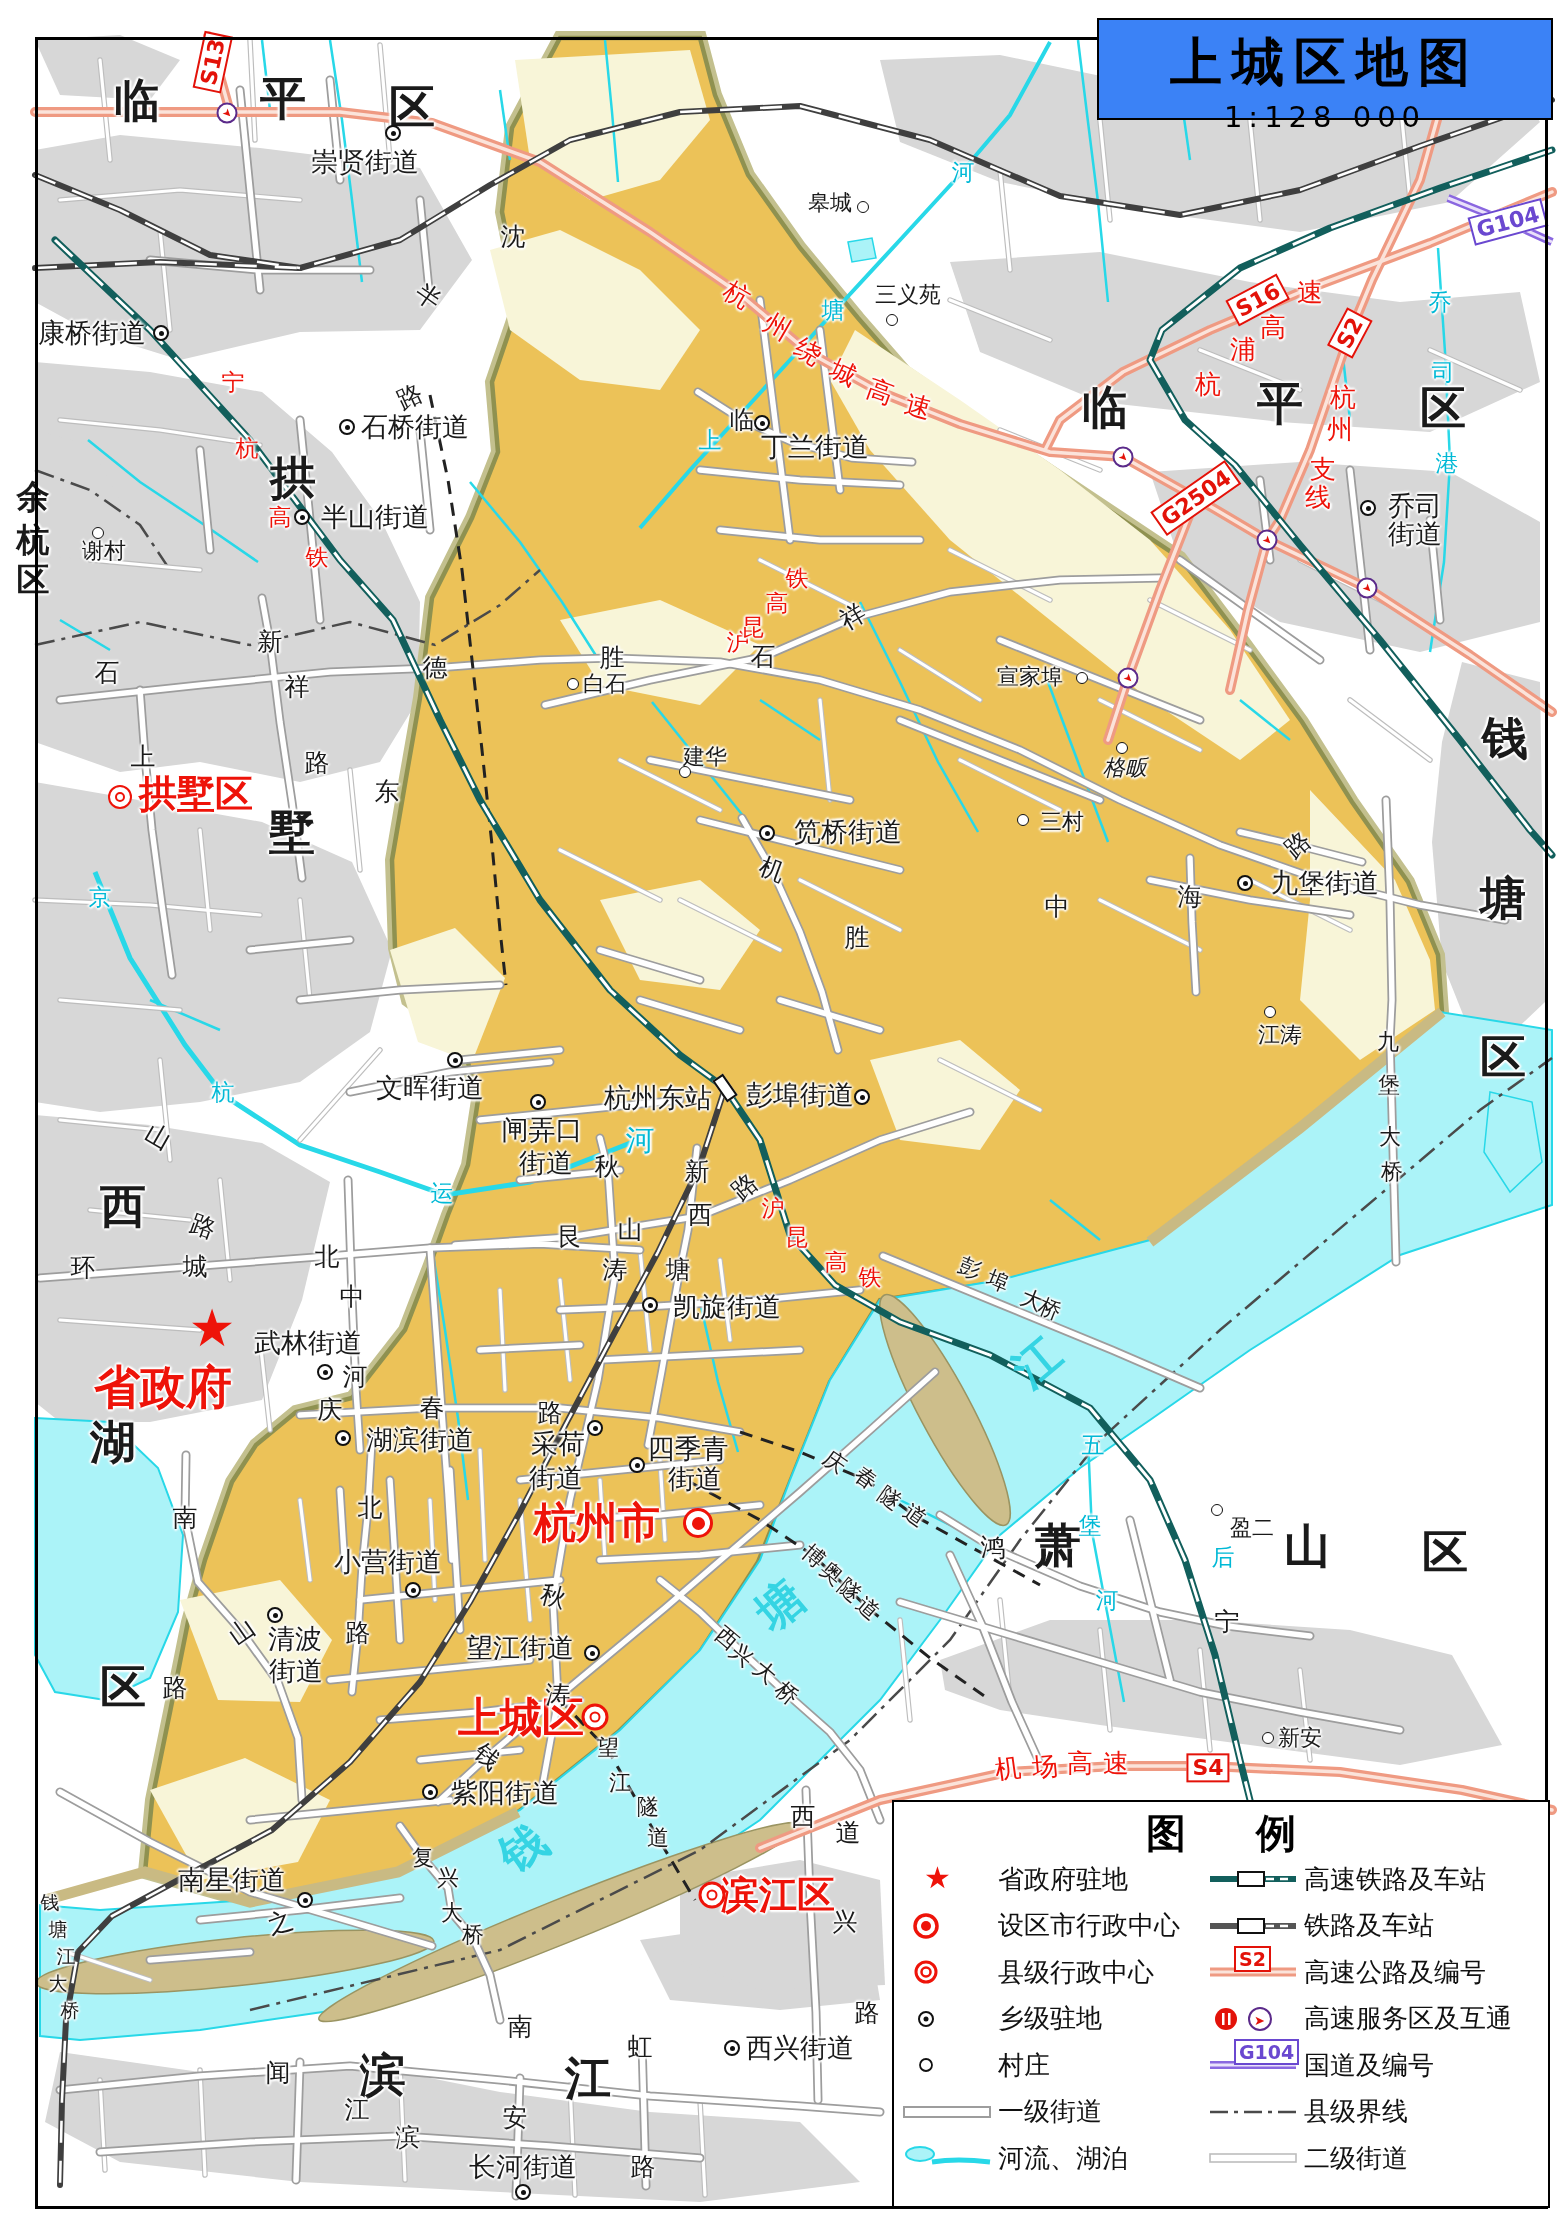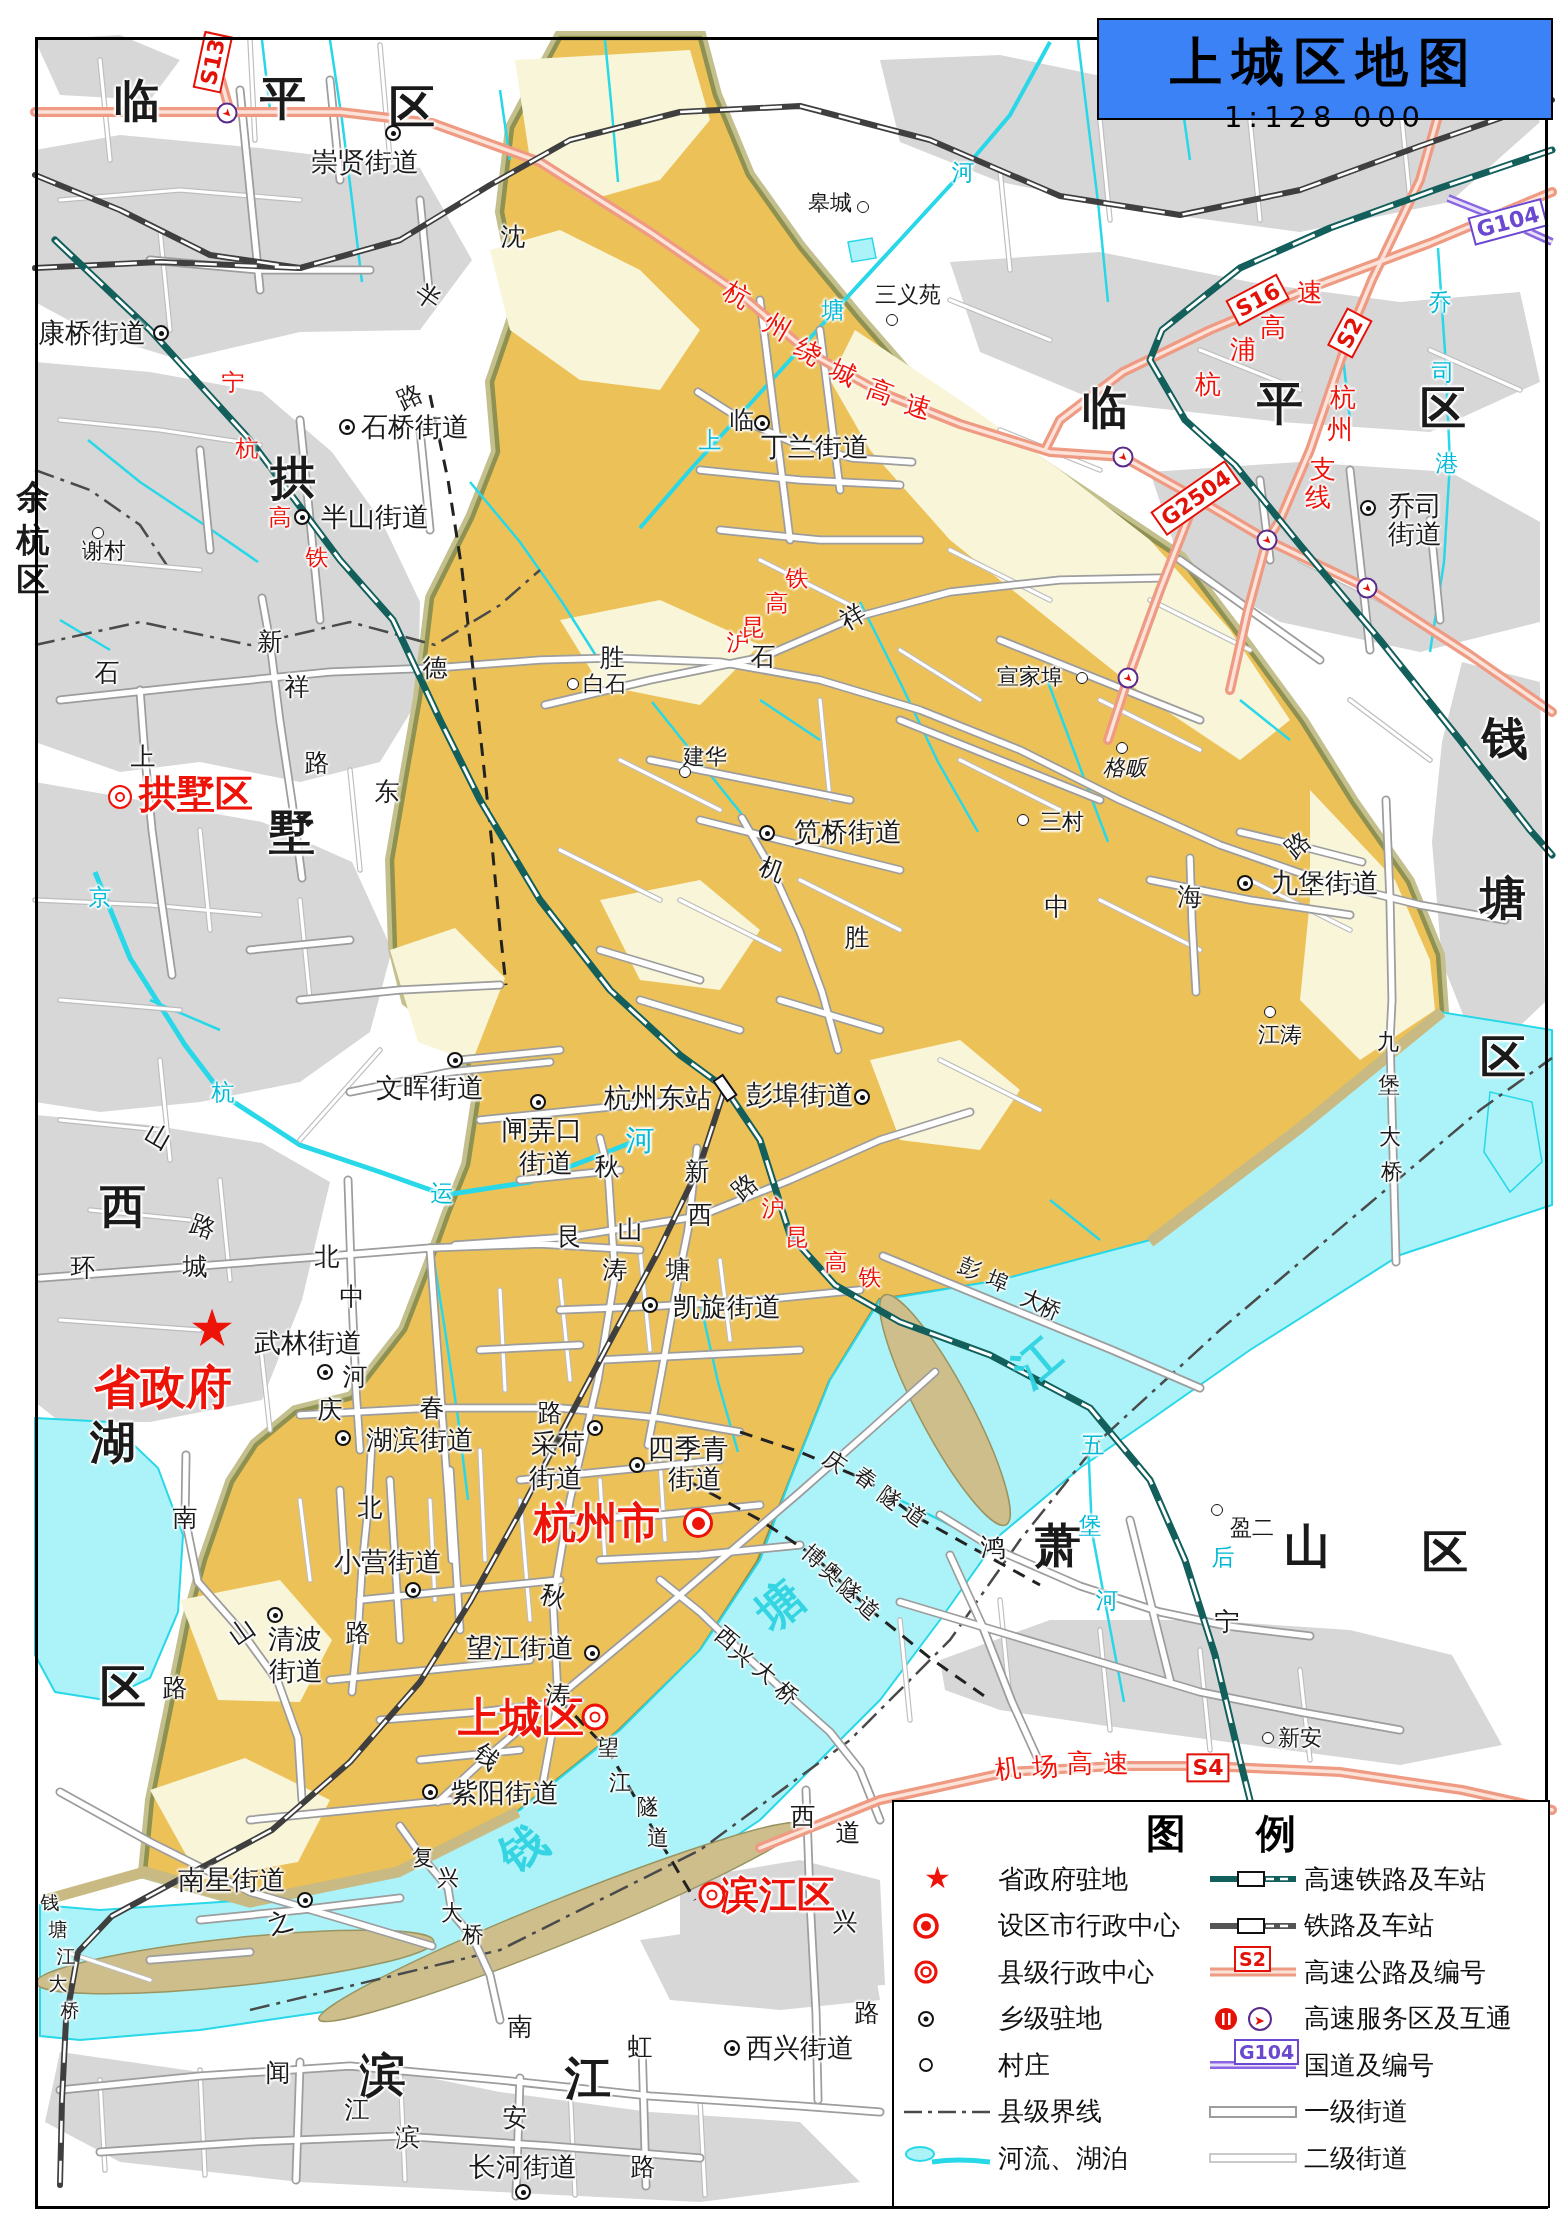--- a/index.html
+++ b/index.html
@@ -856,32 +856,32 @@
               <path d="M2 15 L88 15" stroke="#8a67e0" stroke-width="8"></path>
               <path d="M2 15 L88 15" stroke="#e9e1fa" stroke-width="3"></path>
             </svg>
             <div style="position: absolute; font-size: 19px; font-weight: bold; padding: 0px 3px; background: rgb(255, 255, 255); border: 2px solid rgb(106, 72, 208); color: rgb(106, 72, 208); margin-left: 26px; margin-top: -26px;">G104</div>
           </div>
           <div class="llab">国道及编号</div>
         </div>
         <div class="lrow">
           <div class="lic">
             <svg width="92" height="30" viewBox="0 0 92 30">
+              <rect x="2" y="10" width="86" height="10" fill="#fff" stroke="#9d9d9d" stroke-width="2"></rect>
+            </svg>
+          </div>
+          <div class="llab">一级街道</div>
+        </div>
+        <div class="lrow">
+          <div class="lic">
+            <svg width="92" height="30" viewBox="0 0 92 30">
               <path d="M2 15 L88 15" stroke="#4a4a4a" stroke-width="2.5" stroke-dasharray="18 6 4 6"></path>
             </svg>
           </div>
           <div class="llab">县级界线</div>
-        </div>
-        <div class="lrow">
-          <div class="lic">
-            <svg width="92" height="30" viewBox="0 0 92 30">
-              <rect x="2" y="10" width="86" height="10" fill="#fff" stroke="#9d9d9d" stroke-width="2"></rect>
-            </svg>
-          </div>
-          <div class="llab">一级街道</div>
         </div>
         <div class="lrow">
           <div class="lic">
             <svg width="92" height="30" viewBox="0 0 92 30">
               <ellipse cx="18" cy="11" rx="14" ry="7" fill="#abf3f8" stroke="#28d8e8" stroke-width="2"></ellipse>
               <path d="M30 19 Q55 15 88 19" stroke="#28d8e8" stroke-width="5" fill="none"></path>
             </svg>
           </div>
           <div class="llab">河流、湖泊</div>
         </div>

